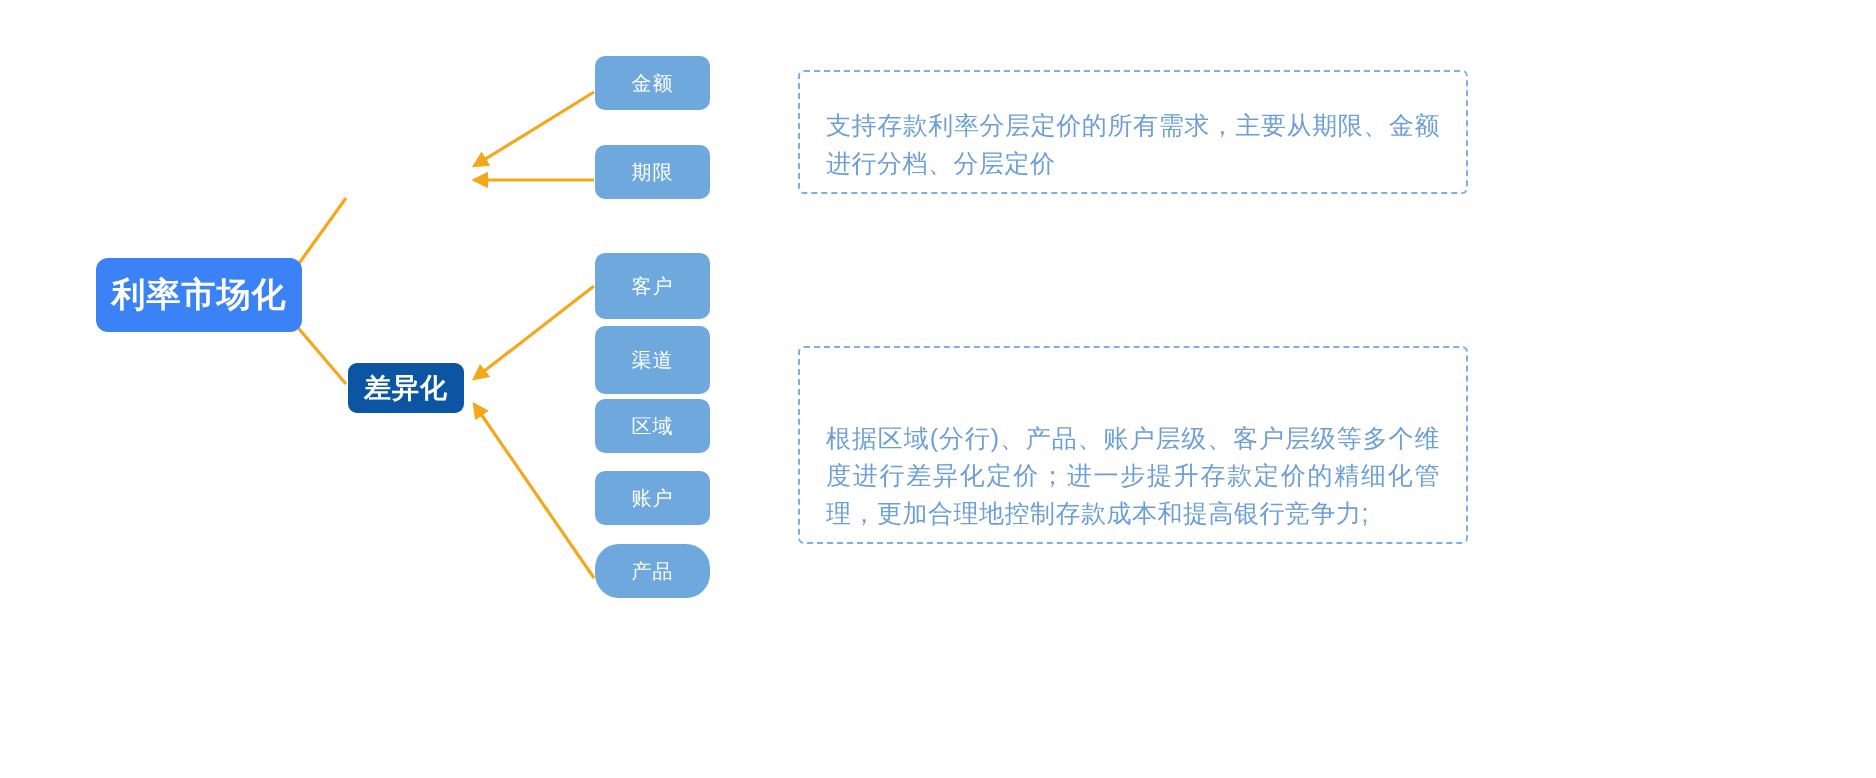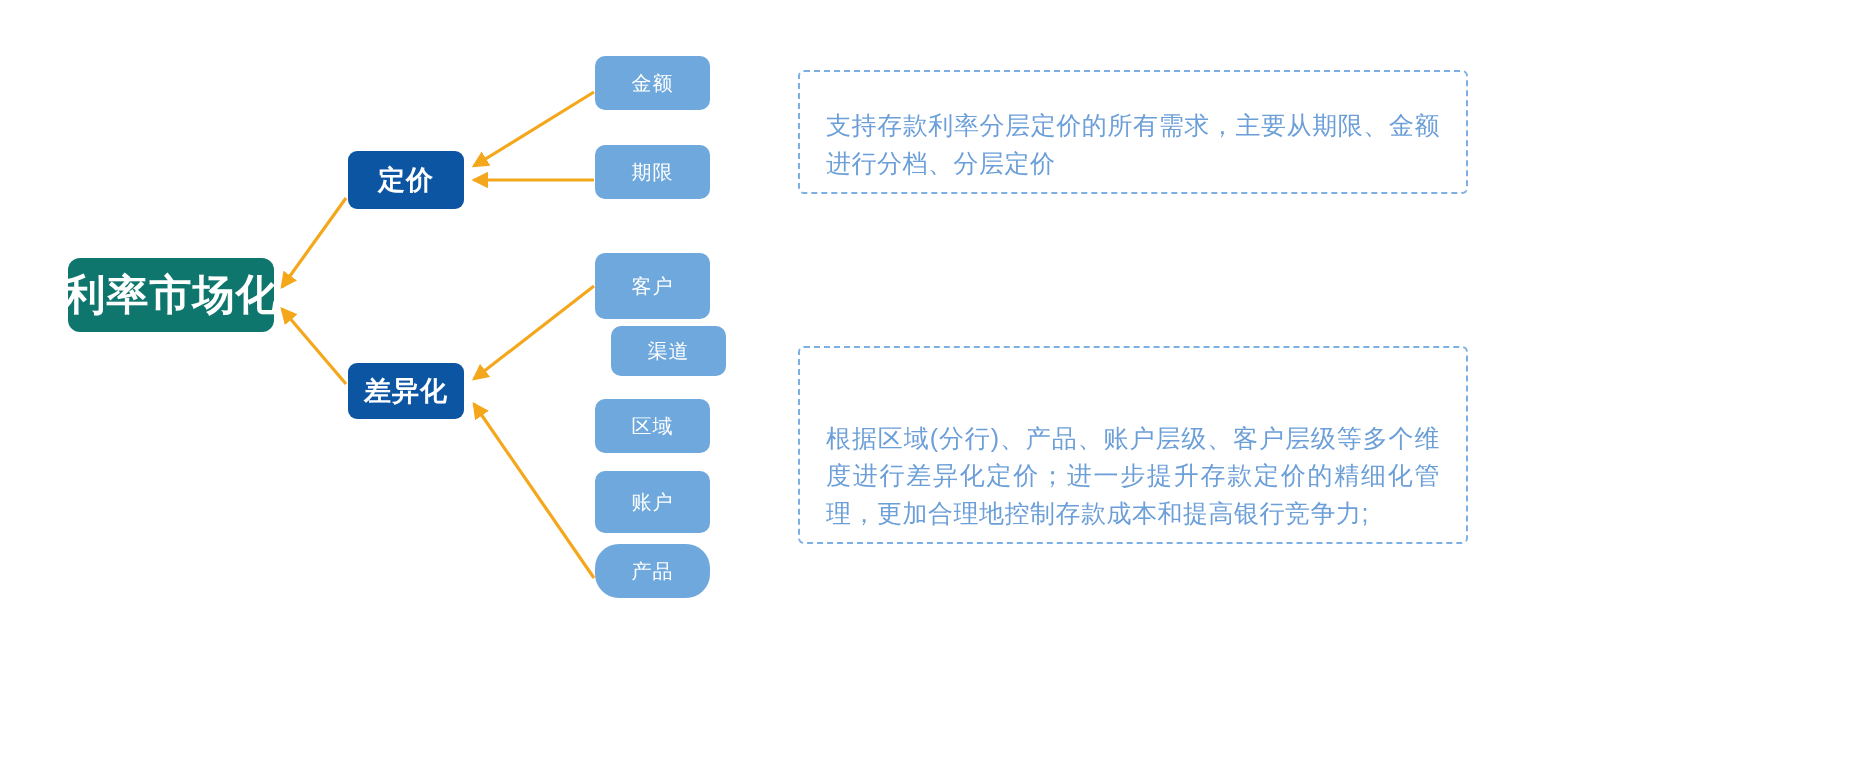--- a/index.html
+++ b/index.html
@@ -41,24 +41,25 @@
     justify-content: center;
     box-sizing: border-box;
     color: #ffffff;
     border-radius: 10px;
     letter-spacing: 1px;
     white-space: nowrap;
     user-select: none;
   }
 
   .node.root {
-    background: #0f766e;
-    font-size: 42px;
+    background: #3b82f6;
+    font-size: 34px;
     font-weight: bold;
     border-radius: 12px;
+    margin-left: 28px;
   }
   .node.branch {
     background: #0b55a2;
     font-size: 27px;
     font-weight: bold;
     border-radius: 9px;
   }
   .node.leaf {
     background: #6fa8dc;
     font-size: 20px;
@@ -109,49 +110,46 @@
 
     <line x1="594" y1="286" x2="474" y2="379" stroke="#f5a71b" stroke-width="3.2" marker-end="url(#arrowhead)"></line>
 
     <line x1="594" y1="578" x2="474" y2="404" stroke="#f5a71b" stroke-width="3.2" marker-end="url(#arrowhead)"></line>
   </svg>
 
   <div class="node root" style="left:68px; top:258px; width:206px; height:74px;">
     <span>利率市场化</span>
   </div>
 
-  <div class="node branch" style="left:348px; top:151px; width:116px; height:58px;">
-    <span>定价</span>
-  </div>
 
-  <div class="node branch" style="left:348px; top:363px; width:116px; height:56px;">
+  <div class="node branch" style="left:348px; top:363px; width:116px; height:50px;">
     <span>差异化</span>
   </div>
 
   <div class="node leaf" style="left:595px; top:56px; width:115px; height:54px;">
     <span>金额</span>
   </div>
 
   <div class="node leaf" style="left:595px; top:145px; width:115px; height:54px;">
     <span>期限</span>
   </div>
 
   <div class="node leaf" style="left:595px; top:253px; width:115px; height:66px;">
     <span>客户</span>
   </div>
 
-  <div class="node leaf" style="left:595px; top:326px; width:115px; height:50px;margin-left:16px;">
+  <div class="node leaf" style="left:595px; top:326px; width:115px; height:68px;">
     <span>渠道</span>
   </div>
 
   <div class="node leaf" style="left:595px; top:399px; width:115px; height:54px;text-align:center;">
     <span>区域</span>
   </div>
 
-  <div class="node leaf" style="left:595px; top:471px; width:115px; height:62px;">
+  <div class="node leaf" style="left:595px; top:471px; width:115px; height:54px;">
     <span>账户</span>
   </div>
 
   <div class="node leaf" style="left:595px; top:544px; width:115px; height:54px;border-radius:24px;">
     <span>产品</span>
   </div>
 
   <div class="callout" style="left:798px; top:70px; width:670px; height:124px;">
     <div class="callout-text">支持存款利率分层定价的所有需求，主要从期限、金额进行分档、分层定价</div>
   </div>

